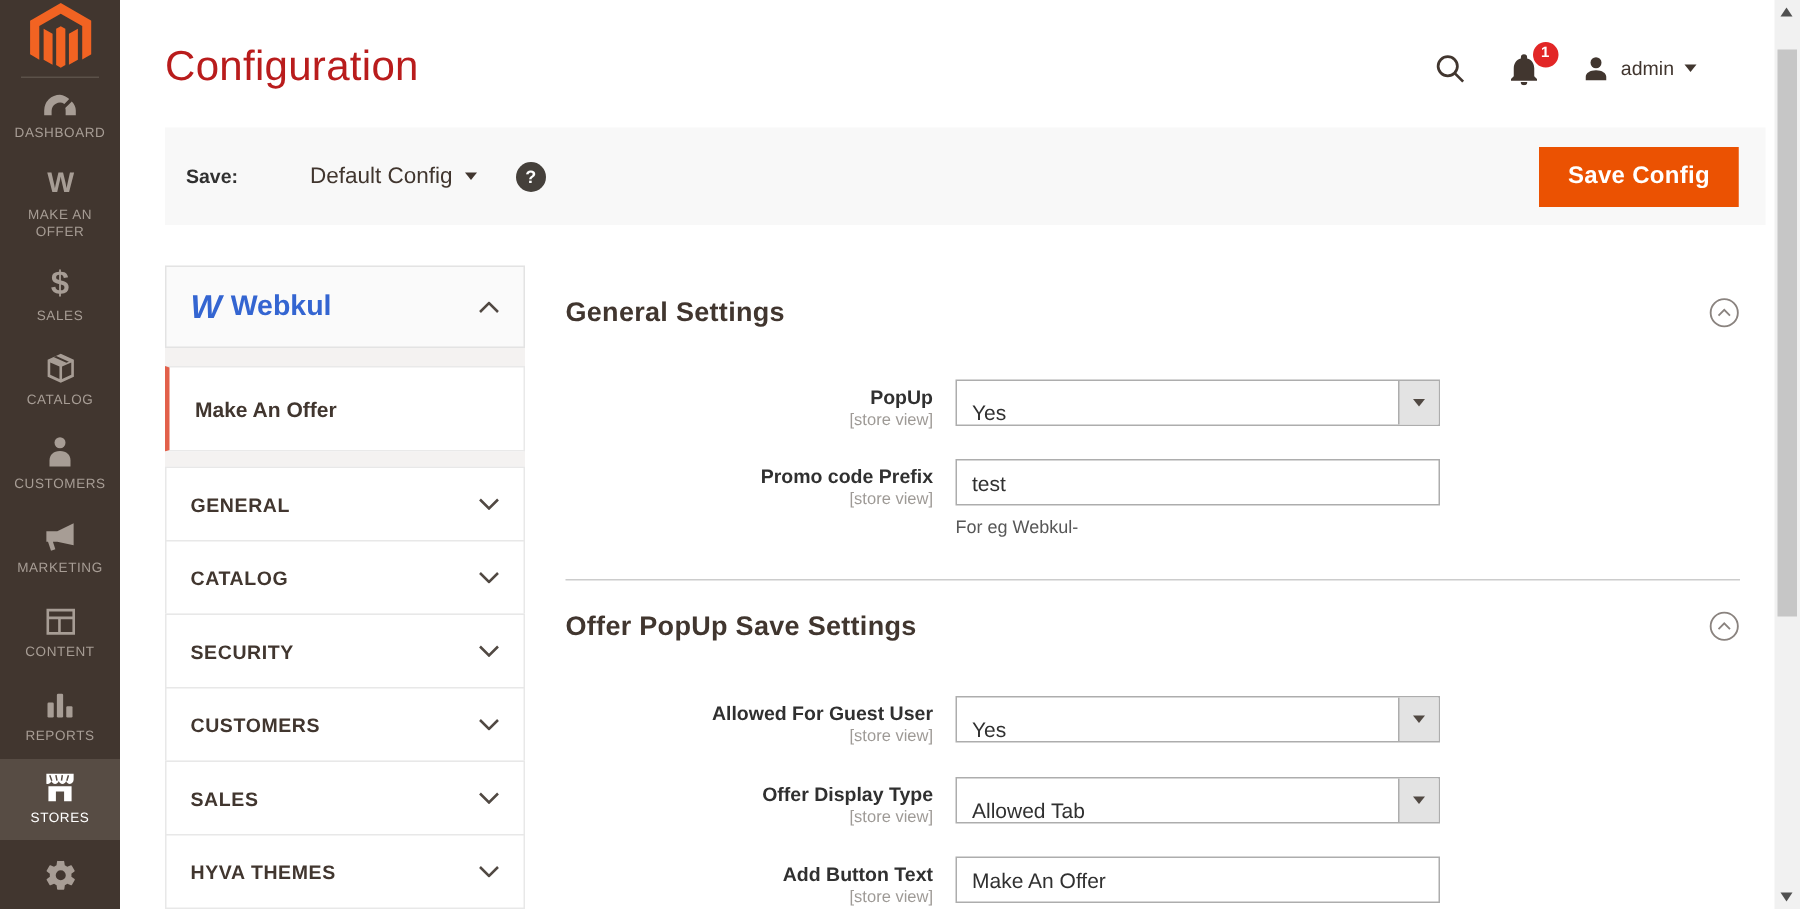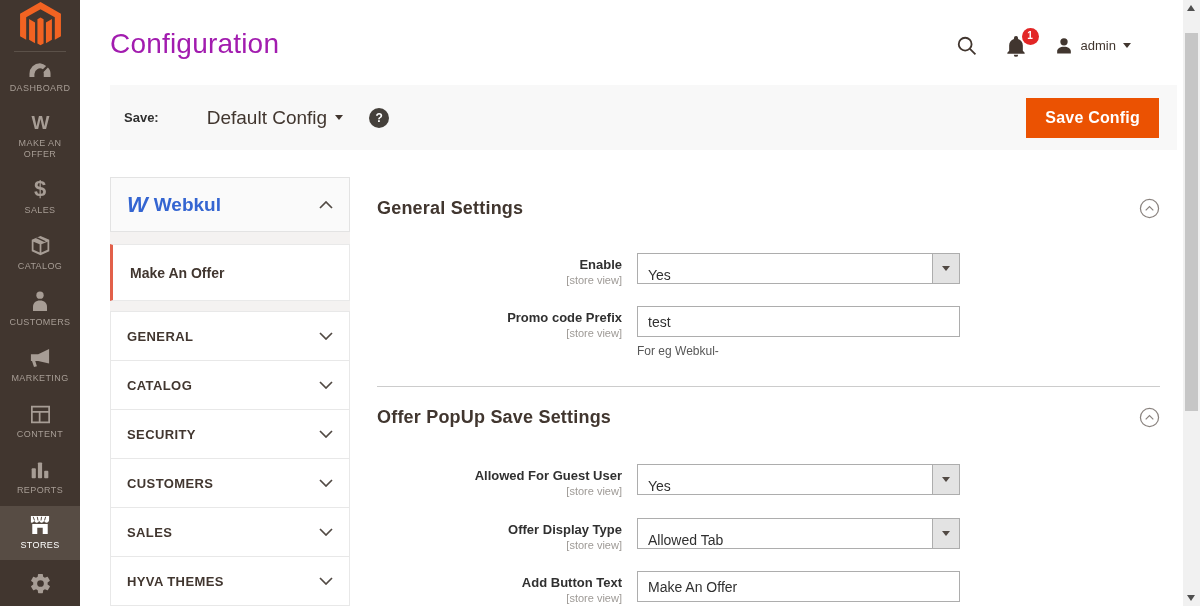--- a/index.html
+++ b/index.html
@@ -12,33 +12,33 @@
   .logo-wrap { height:52px; display:flex; align-items:flex-start; justify-content:center; padding-top:2px; position:relative; }
   .logo-wrap:after { content:""; position:absolute; left:14px; right:14px; bottom:0; border-bottom:1px solid #5b5149; }
   .s-item { display:flex; flex-direction:column; align-items:center; justify-content:center; color:#a79d95; cursor:pointer; }
   .s-item .s-icon { line-height:0; }
   .s-item .s-label { font-size:9px; letter-spacing:.4px; margin-top:5px; text-align:center; width:64px; line-height:11px; }
   .s-item.active { background:#574c44; color:#fff; }
 
   
   .main { flex:1; display:flex; flex-direction:column; padding-right:17px; }
   .page-header { height:90px; display:flex; align-items:center; justify-content:space-between; padding:0 52px 0 30px; background:#fff; }
-  .page-title { font-size:28px; font-weight:400; color:#a21caf; letter-spacing:.2px; margin-top:2px; }
+  .page-title { font-size:28px; font-weight:400; color:#b91c1c; letter-spacing:.2px; margin-top:2px; }
   .header-actions { display:flex; align-items:center; gap:28px; margin-top:6px; }
   .h-icon { position:relative; line-height:0; cursor:pointer; }
   .badge { position:absolute; top:-7px; right:-13px; min-width:17px; height:17px; border-radius:50%; background:#e22626;
     color:#fff; font-size:10px; font-weight:bold; display:flex; align-items:center; justify-content:center; }
   .admin-group { display:flex; align-items:center; gap:7px; cursor:pointer; }
   .admin-name { font-size:13px; color:#41362f; }
   .caret-down { width:0; height:0; border-left:4px solid transparent; border-right:4px solid transparent; border-top:5px solid #41362f; }
 
   
   .scope-bar { margin:0 6px 0 30px; height:68px; background:#f8f8f8; display:flex; align-items:center; padding:0 18px 0 14px; }
   .scope-label { font-size:13px; font-weight:bold; color:#303030; }
-  .scope-value { display:flex; align-items:center; gap:8px; margin-left:48px; font-size:19px; color:#41362f; cursor:pointer; }
+  .scope-value { display:flex; align-items:center; gap:8px; margin-left:48px; font-size:15px; color:#41362f; cursor:pointer; }
   .scope-caret { width:0; height:0; border-left:4px solid transparent; border-right:4px solid transparent; border-top:5px solid #41362f; }
   .help-icon { width:20px; height:20px; border-radius:50%; background:#45403b; color:#fff; font-size:12px; font-weight:bold;
     display:flex; align-items:center; justify-content:center; margin-left:26px; cursor:pointer; }
   .save-btn { margin-left:auto; background:#eb5202; color:#fff; border:1px solid #eb5202; font-family:"Liberation Sans",sans-serif;
     font-size:16px; font-weight:bold; padding:10px 18px; cursor:pointer; letter-spacing:.2px; }
 
   
   .content { display:flex; margin:27px 23px 0 30px; flex:1; align-items:flex-start; }
 
   
@@ -277,21 +277,21 @@
           <span class="collapse-btn">
             <svg width="21" height="21" viewBox="0 0 22 22" fill="none" stroke="#8a837f" stroke-width="1.3">
                 <circle cx="11" cy="11" r="9.5"></circle>
                 <polyline points="7,13 11,9 15,13"></polyline>
               </svg>
           </span>
         </div>
 
         <div class="f-row" style="margin-top:34px">
           <div class="f-label">
-            <div class="lbl">Enable</div>
+            <div class="lbl">PopUp</div>
             <div class="scp">[store view]</div>
           </div>
           <div class="f-ctrl">
             <div class="sel">
               <span class="val">Yes</span>
               <span class="btn">
                   <span class="tri"></span>
                 </span>
             </div>
           </div>

